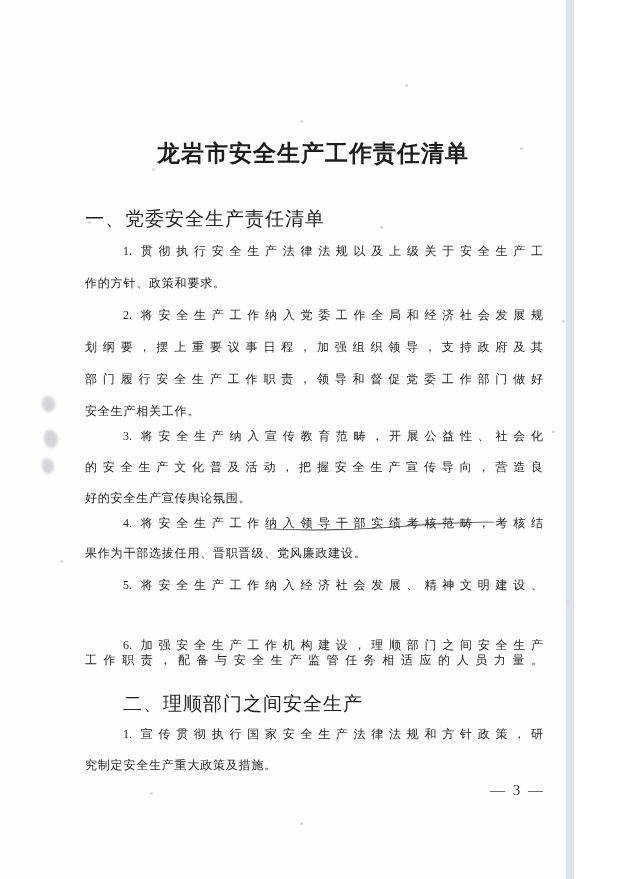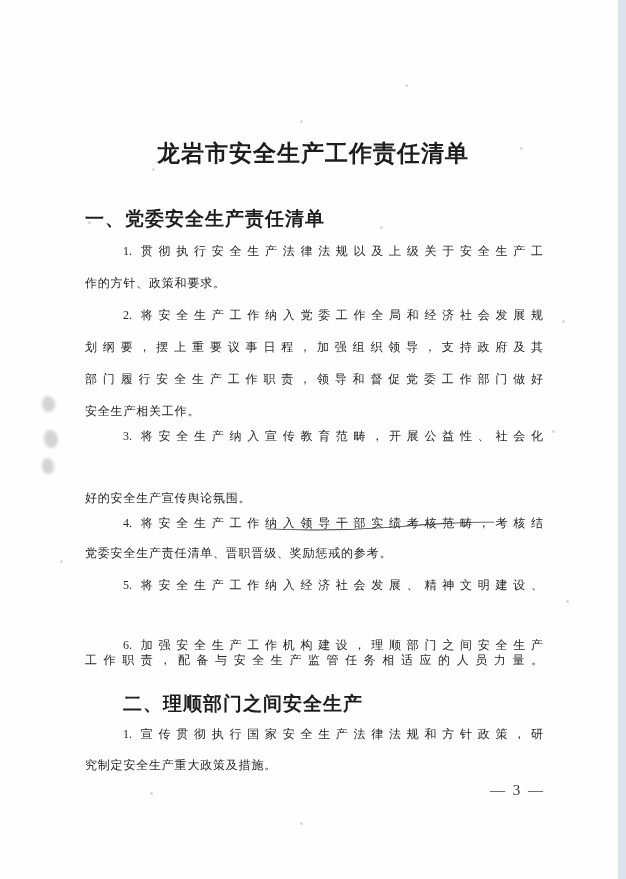--- a/index.html
+++ b/index.html
@@ -1,18 +1,18 @@
 <!DOCTYPE html>
 <html><head>
 <meta charset="utf-8">
 <style>
   html,body{margin:0;padding:0;background:#ffffff;}
   .page{
     position:relative;
-    width:626px;height:879px;
+    width:574px;height:879px;
     background:#fefefe;
     overflow:hidden;
     font-family:"Liberation Serif","DejaVu Serif",serif;
     color:#262626;
   }
   
   .edge-strip{
     position:absolute;top:0;right:0;width:8px;height:100%;
     background:#dde3eb;
   }
@@ -25,21 +25,21 @@
   .ln{
     position:absolute;left:85px;width:458px;
     font-size:12px;line-height:26px;
     letter-spacing:0.8px;
     white-space:normal;
   }
   .just{text-align:justify;text-align-last:justify;letter-spacing:0;}
   .first{text-indent:38px;}
   .heading{
     font-family:"Liberation Sans","DejaVu Sans",sans-serif;
-    font-weight:700;font-size:19px;color:#1e1e1e;
+    font-weight:400;font-size:19px;color:#1e1e1e;
     letter-spacing:1px;text-align-last:auto;text-align:left;
   }
   .pagenum{
     position:absolute;top:782px;left:85px;width:460px;
     text-align:right;font-size:15px;color:#3a3a3a;letter-spacing:2px;
   }
   
   .ul-wrap{position:relative;display:inline;}
   .ul-wrap svg{
     position:absolute;left:0;top:0;width:100%;height:100%;
@@ -69,28 +69,29 @@
 
   <div class="ln first just" style="top:238px">1. 贯彻执行安全生产法律法规以及上级关于安全生产工</div>
   <div class="ln" style="top:270px">作的方针、政策和要求。</div>
 
   <div class="ln first just" style="top:302px">2. 将安全生产工作纳入党委工作全局和经济社会发展规</div>
   <div class="ln just" style="top:334px">划纲要，摆上重要议事日程，加强组织领导，支持政府及其</div>
   <div class="ln just" style="top:366px">部门履行安全生产工作职责，领导和督促党委工作部门做好</div>
   <div class="ln" style="top:398px">安全生产相关工作。</div>
 
   <div class="ln first just" style="top:423px">3. 将安全生产纳入宣传教育范畴，开展公益性、社会化</div>
+  <div class="ln just" style="top:454px">的安全生产文化普及活动，把握安全生产宣传导向，营造良</div>
   <div class="ln" style="top:485px">好的安全生产宣传舆论氛围。</div>
 
   <div class="ln first just" style="top:510px">
     <span>4. 将安全生产工作</span><span class="ul-wrap"><span>纳入领导干部实绩考核范畴，</span><svg viewBox="0 0 240 26" preserveAspectRatio="none">
           <path d="M2,24 C 45,27.5 90,26 130,21 C 165,16.5 205,10.5 238,11.5" fill="none" stroke="#3a3a3a" stroke-width="1.6" stroke-linecap="round"></path>
         </svg></span><span>考核结</span>
   </div>
-  <div class="ln" style="top:540px">党委安全生产责任清单、晋职晋级、奖励惩戒的参考。</div>
+  <div class="ln" style="top:540px">果作为干部选拔任用、晋职晋级、党风廉政建设。</div>
 
   <div class="ln first just" style="top:572px">5. 将安全生产工作纳入经济社会发展、精神文明建设、</div>
 
   <div class="ln first just" style="top:632px">6. 加强安全生产工作机构建设，理顺部门之间安全生产</div>
   <div class="ln just" style="top:647px">工作职责，配备与安全生产监管任务相适应的人员力量。</div>
 
   <div class="ln heading" style="top:691px;text-indent:38px">二、理顺部门之间安全生产</div>
 
   <div class="ln first just" style="top:721px">1. 宣传贯彻执行国家安全生产法律法规和方针政策，研</div>
   <div class="ln" style="top:752px">究制定安全生产重大政策及措施。</div>

